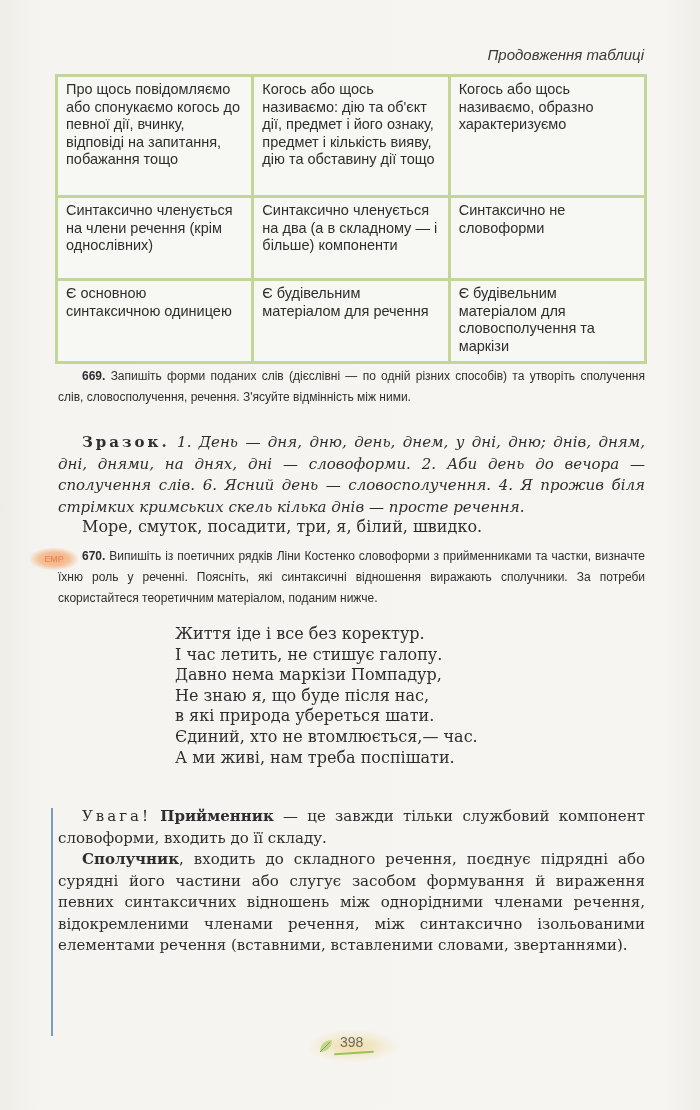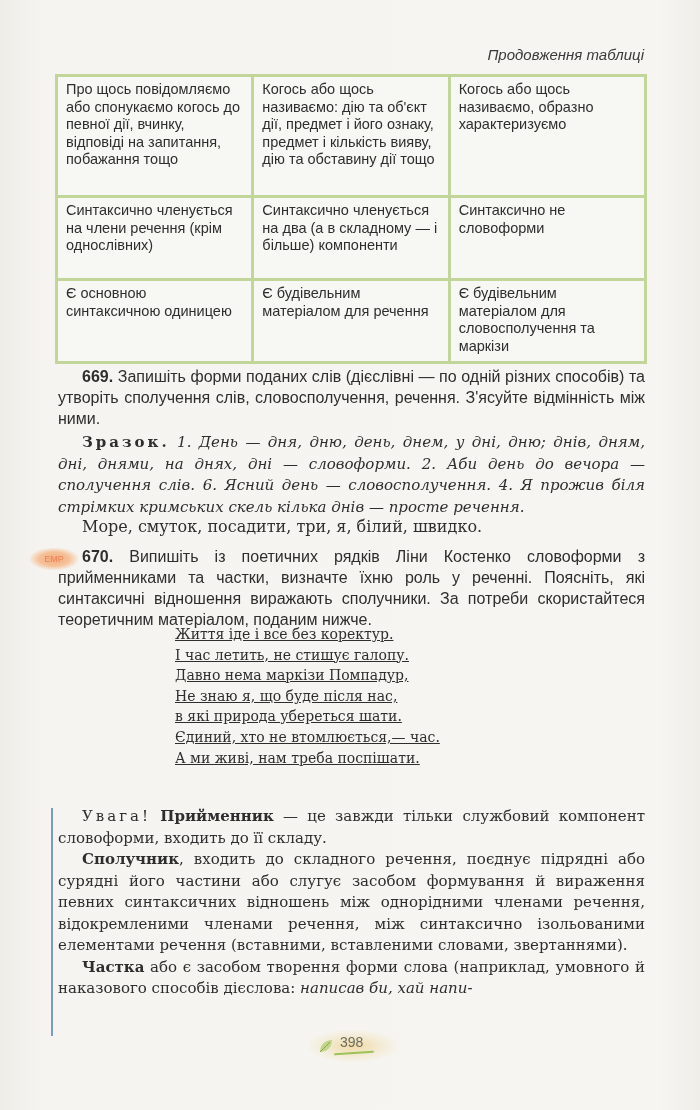--- a/index.html
+++ b/index.html
@@ -34,36 +34,36 @@
     padding: 4px 8px 6px 8px;
     width: 33%;
   }
   table.cmp tr.r1 td { height: 108px; }
   table.cmp tr.r2 td { height: 70px; }
   table.cmp tr.r3 td { height: 50px; }
 
   .text-block { position: absolute; left: 58px; width: 587px; }
   .sans {
     font-family: "Liberation Sans", sans-serif;
-    font-size: 16px; line-height: 21px; color: #2e2e2e;
+    font-size: 12px; line-height: 21px; color: #2e2e2e;
     text-align: justify;
   }
   .serif {
     font-family: "DejaVu Serif", serif;
     font-size: 15px; line-height: 21.5px; color: #2e2e2e;
     text-align: justify;
   }
   .ex-num { font-weight: bold; }
   .indent { text-indent: 24px; margin: 0; }
   .sample-label { font-weight: bold; letter-spacing: 3px; }
   .sample-body { font-style: italic; }
   .poem {
     position: absolute; left: 175px; top: 624px;
     font-family: "DejaVu Serif", serif;
-    font-size: 14px; line-height: 20.6px; color: #2e2e2e; text-decoration: underline;
+    font-size: 16px; line-height: 20.6px; color: #2e2e2e;
   }
   .poem div { white-space: nowrap; }
   .note-bar {
     position: absolute; left: 51px; top: 808px; width: 2px; height: 228px;
     background: #7b9cc2;
   }
   .spaced { letter-spacing: 3px; }
   .b { font-weight: bold; }
   .i { font-style: italic; }
   .ex-badge {
@@ -153,23 +153,20 @@
 
   <div class="note-bar"></div>
   <div class="text-block serif" style="top:806px;">
     <p class="indent">
       <span class="spaced">Увага!</span>
       <span class="b">Прийменник</span><span> — це завжди тільки службовий компонент словоформи, входить до її складу.</span>
     </p>
     <p class="indent">
       <span class="b">Сполучник</span><span>, входить до складного речення, поєднує підрядні або сурядні його частини або слугує засобом формування й вираження певних синтаксичних відношень між однорідними членами речення, відокремленими членами речення, між синтаксично ізольованими елементами речення (вставними, вставленими словами, звертаннями).</span>
     </p>
-    <p class="indent">
-      <span class="b">Частка</span><span> або є засобом творення форми слова (наприклад, умовного й наказового способів дієслова: </span><span class="i">написав би, хай напи-</span>
-    </p>
   </div>
 
   <div class="page-number-wrap">
     <svg class="leaf-icon" viewBox="0 0 16 16">
       <path d="M2 14 C2 6, 8 2, 14 2 C14 8, 10 14, 2 14 Z" fill="#b6d07a" opacity="0.8"></path>
       <path d="M2 14 L12 4" stroke="#86a84a" stroke-width="1"></path>
     </svg>
     <span class="page-number">398</span>
     <div class="swoosh"></div>
   </div>

